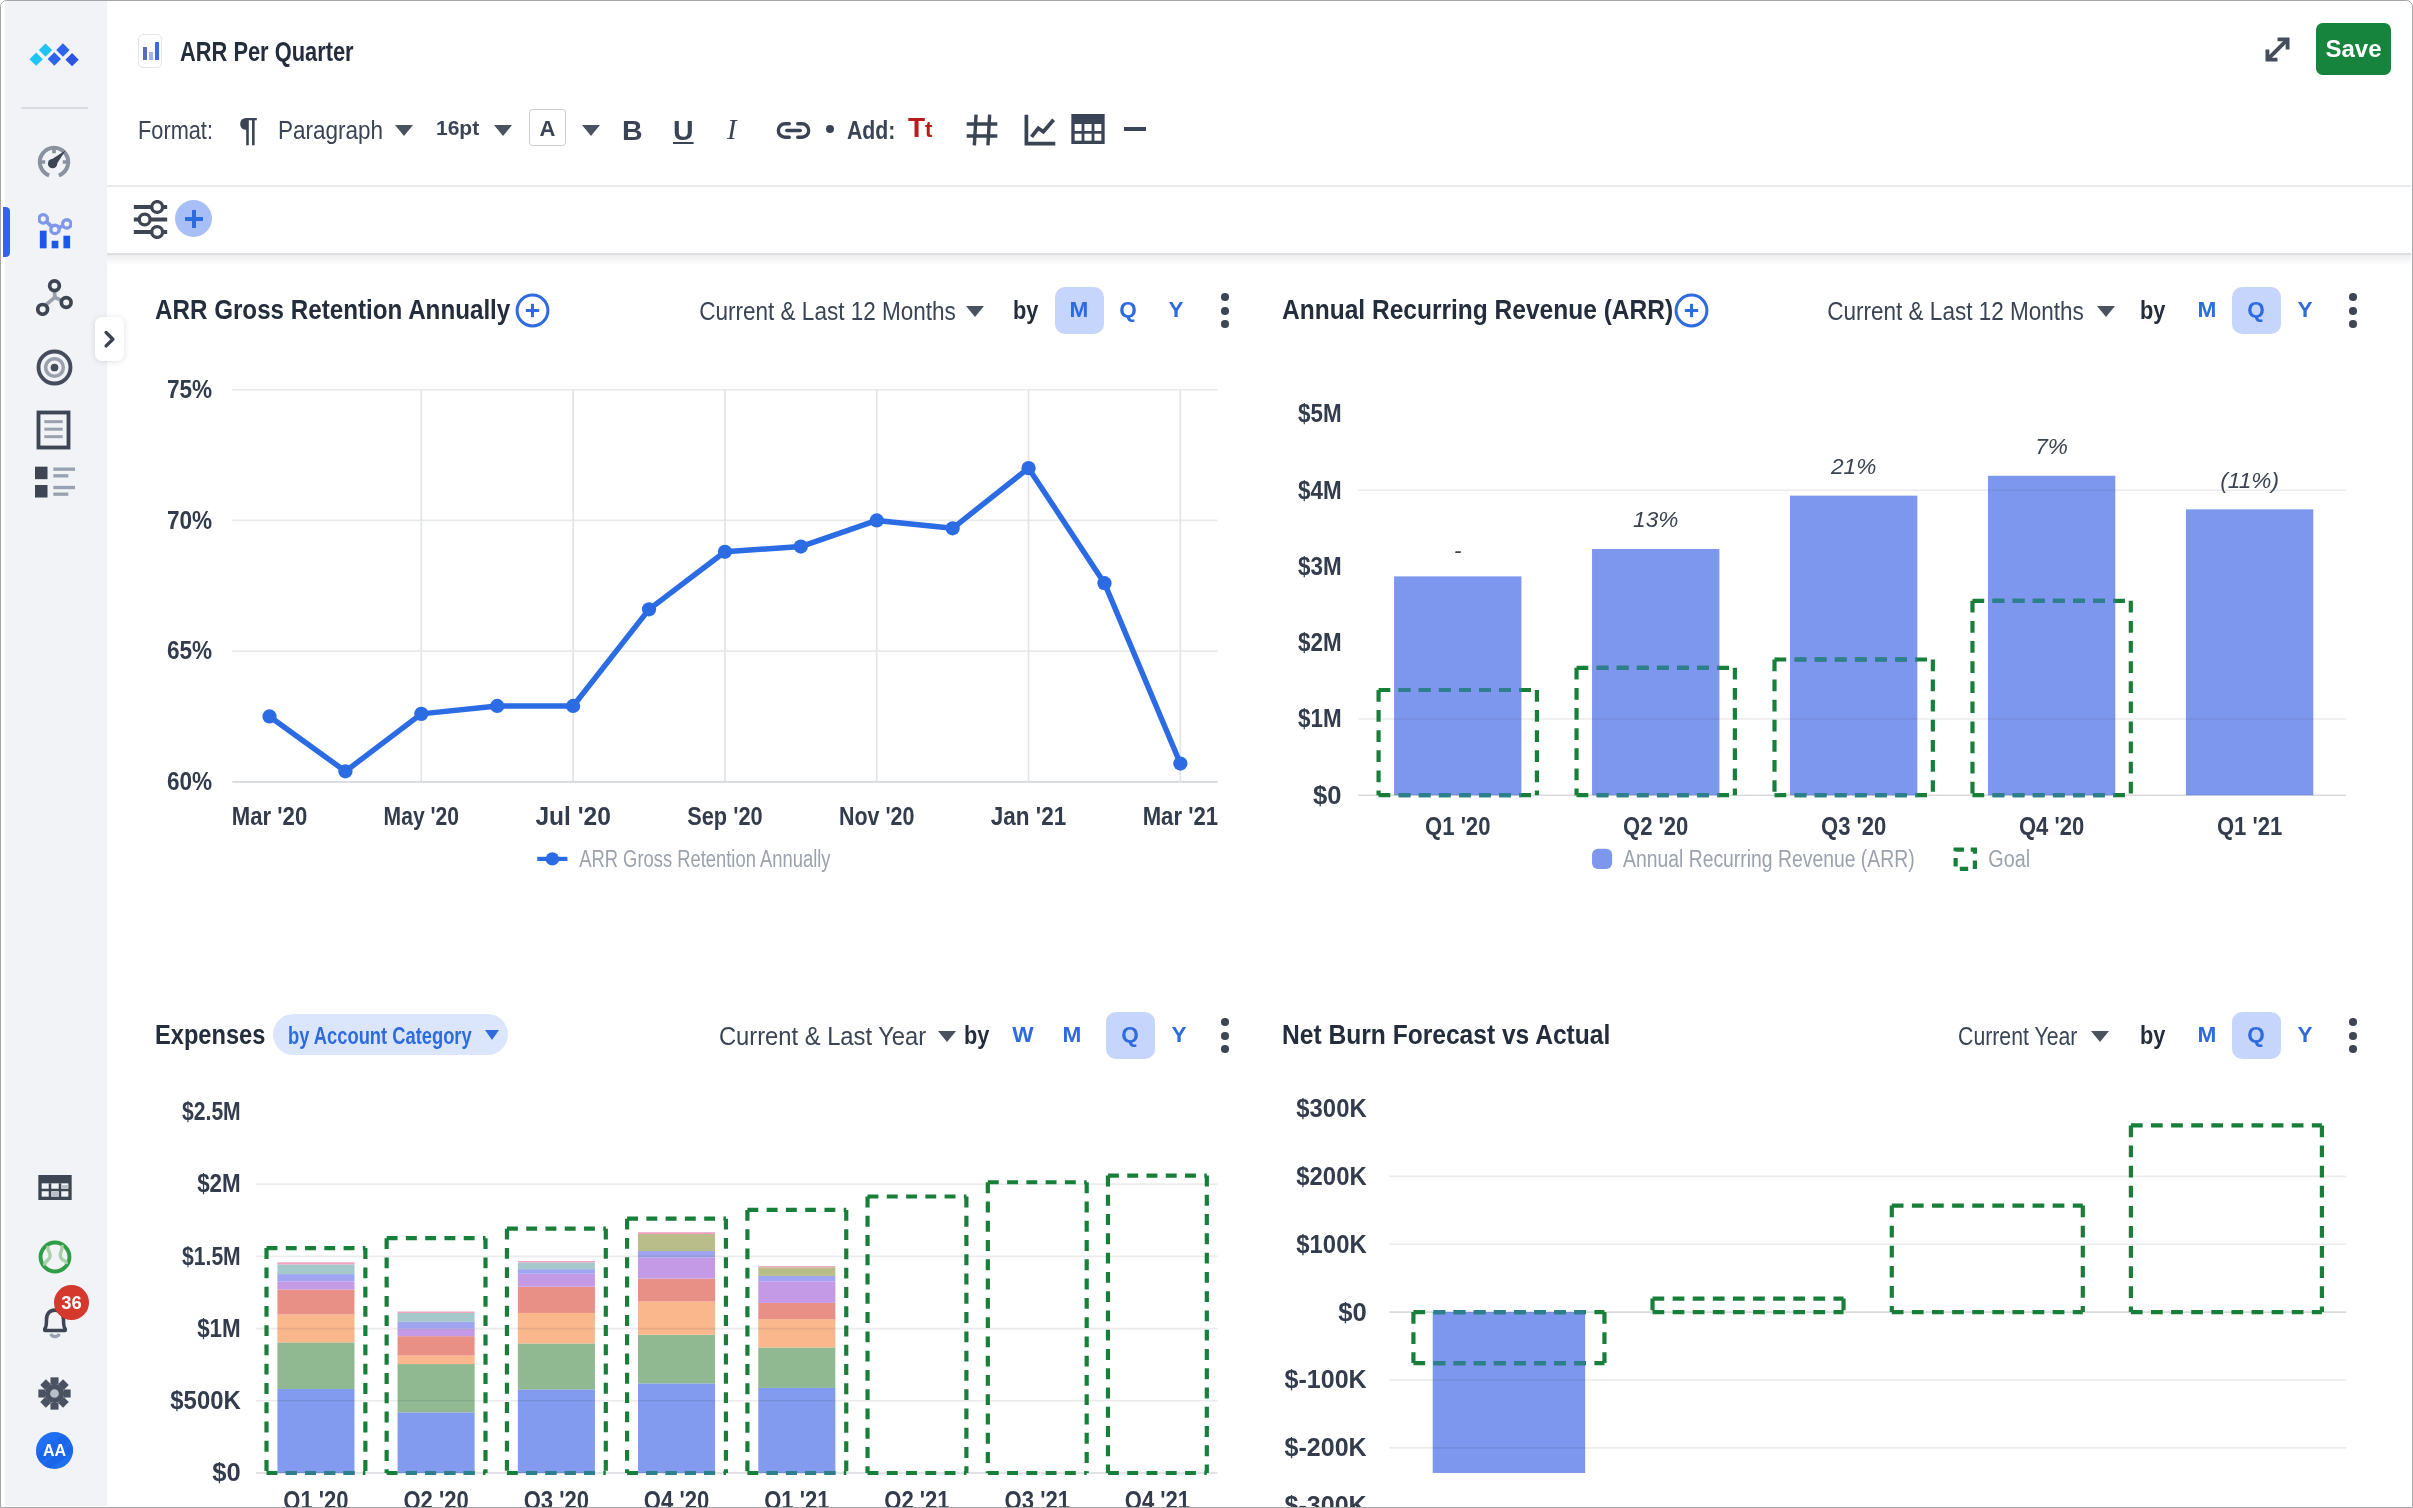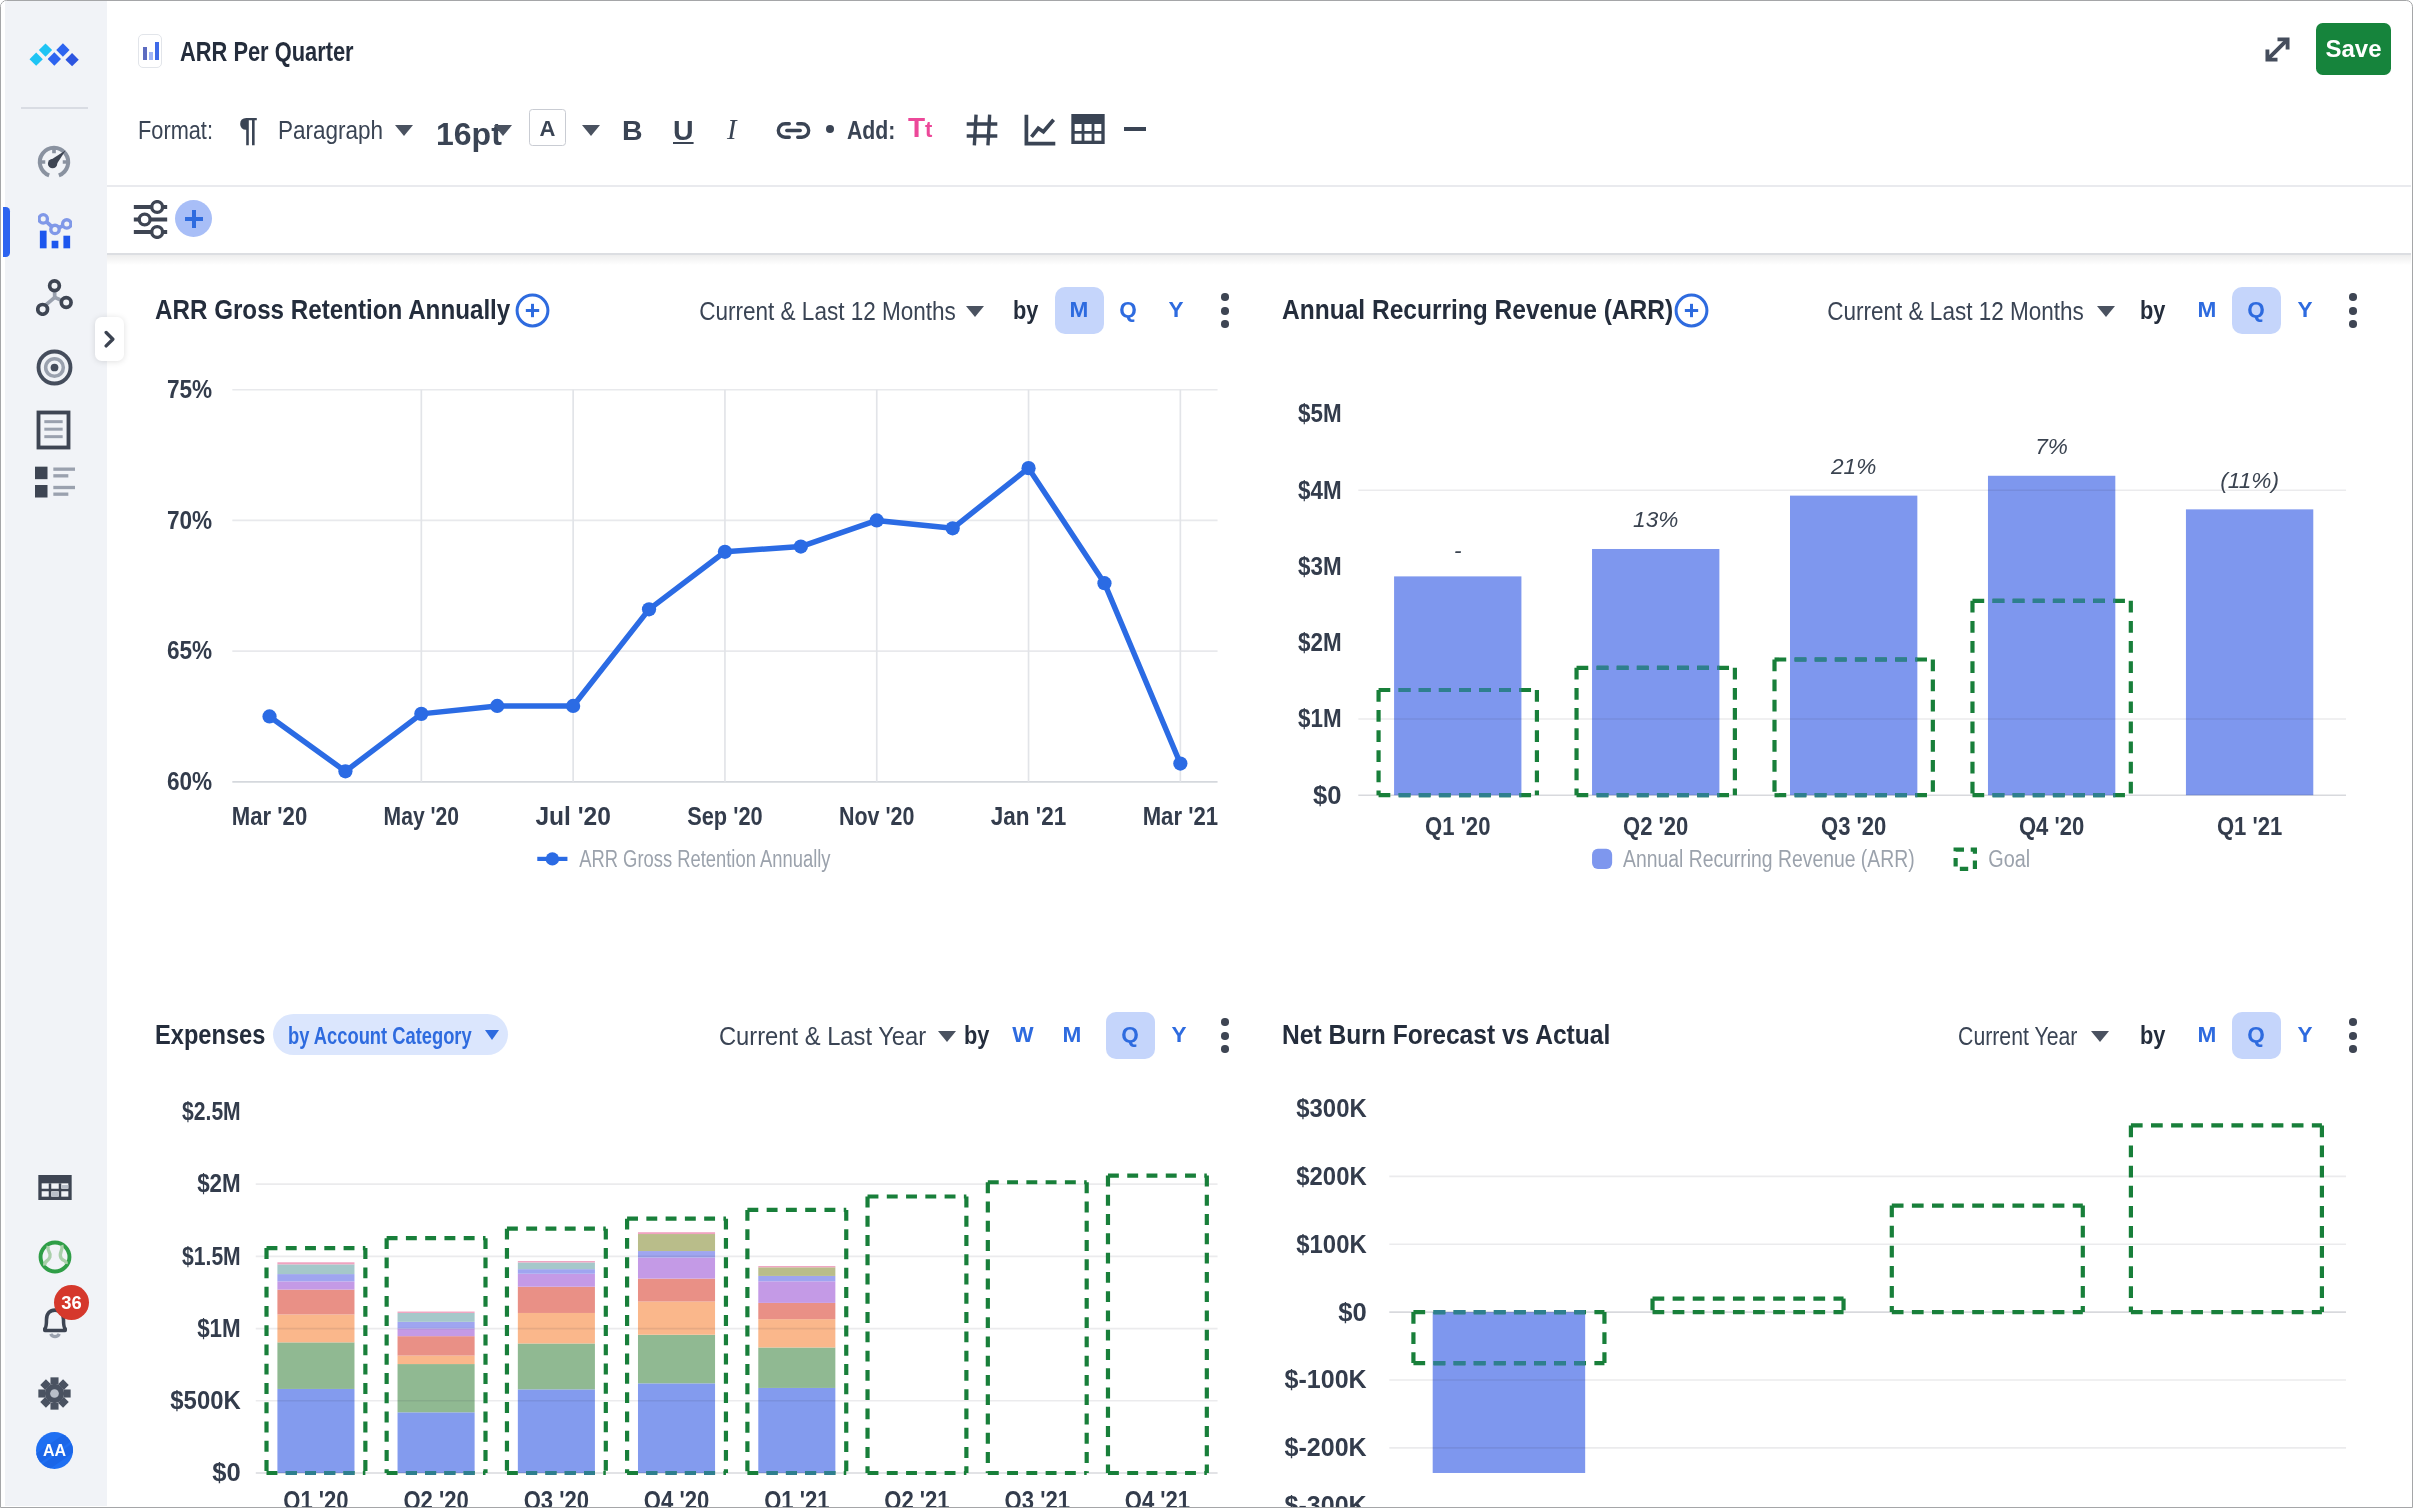--- a/index.html
+++ b/index.html
@@ -118,35 +118,35 @@
 <line x1="12" y1="32" x2="32" y2="12" stroke="#454d5c" stroke-width="4.6"></line>
 <path d="M22 10 L34 10 L34 22" fill="none" stroke="#454d5c" stroke-width="4.6"></path>
 <path d="M10 22 L10 34 L22 34" fill="none" stroke="#454d5c" stroke-width="4.6"></path>
 </svg>
 <div style="position:absolute;left:2315px;top:22px;width:75px;height:52px;border-radius:6.7px;background:#16843c;color:#fff;font-size:24px;font-weight:bold;text-align:center;line-height:52px">Save</div>
 
 <div style="position:absolute;left:137px;top:115px;font-size:25px;color:#3a4454;transform:scaleX(0.87);transform-origin:left;white-space:nowrap">Format:</div>
 <div style="position:absolute;left:238px;top:109px;font-size:34px;font-weight:bold;color:#3a4454">¶</div>
 <div style="position:absolute;left:277px;top:115px;font-size:25px;color:#3a4454;transform:scaleX(0.9);transform-origin:left;white-space:nowrap">Paragraph</div>
 <div style="position:absolute;left:394px;top:124px;width:0;height:0;border-left:9.2px solid transparent;border-right:9.2px solid transparent;border-top:11.7px solid #4a5260"></div>
-<div style="position:absolute;left:435px;top:115px;font-size:32px;font-weight:bold;color:#3a4454">16pt</div>
+<div style="position:absolute;left:435px;top:115px;font-size:21px;font-weight:bold;color:#3a4454">16pt</div>
 <div style="position:absolute;left:493px;top:124px;width:0;height:0;border-left:9.2px solid transparent;border-right:9.2px solid transparent;border-top:11.7px solid #4a5260"></div>
 <div style="position:absolute;left:528px;top:108px;width:37px;height:37px;border:1.7px solid #c9ccd3;border-radius:3.4px;text-align:center;line-height:37px;font-size:22px;font-weight:bold;color:#3a4454">A</div>
 <div style="position:absolute;left:581px;top:124px;width:0;height:0;border-left:9.2px solid transparent;border-right:9.2px solid transparent;border-top:11.7px solid #4a5260"></div>
 <div style="position:absolute;left:621px;top:113px;font-size:28.5px;font-weight:bold;color:#3a4454">B</div>
 <div style="position:absolute;left:672px;top:113px;font-size:28.5px;font-weight:bold;color:#3a4454;text-decoration:underline">U</div>
 <div style="position:absolute;left:726px;top:113px;font-size:28.5px;font-style:italic;font-family:'Liberation Serif',serif;color:#3a4454">I</div>
 <svg style="position:absolute;left:773px;top:116px" width="39" height="27" viewBox="0 0 46 32">
 <path d="M18 8 L13 8 A 8 8 0 0 0 13 24 L18 24" fill="none" stroke="#3a4454" stroke-width="4" stroke-linecap="round"></path>
 <path d="M28 8 L33 8 A 8 8 0 0 1 33 24 L28 24" fill="none" stroke="#3a4454" stroke-width="4" stroke-linecap="round"></path>
 <line x1="15" y1="16" x2="31" y2="16" stroke="#3a4454" stroke-width="4" stroke-linecap="round"></line>
 </svg>
 <div style="position:absolute;left:825px;top:124px;width:8.4px;height:8.4px;border-radius:50%;background:#3a4454"></div>
 <div style="position:absolute;left:846px;top:115px;font-size:25px;font-weight:bold;color:#3a4454;transform:scaleX(0.85);transform-origin:left;white-space:nowrap">Add:</div>
-<div style="position:absolute;left:907px;top:111px;font-size:28px;font-weight:bold;color:#ec4899">T<span style="font-size:22px">t</span></div>
+<div style="position:absolute;left:907px;top:111px;font-size:28px;font-weight:bold;color:#b91c1c">T<span style="font-size:22px">t</span></div>
 <svg style="position:absolute;left:964px;top:112px" width="34" height="34" viewBox="0 0 40 40">
 <line x1="13" y1="2" x2="11" y2="38" stroke="#3a4454" stroke-width="4"></line>
 <line x1="29" y1="2" x2="27" y2="38" stroke="#3a4454" stroke-width="4"></line>
 <line x1="2" y1="13" x2="38" y2="13" stroke="#3a4454" stroke-width="4"></line>
 <line x1="2" y1="27" x2="38" y2="27" stroke="#3a4454" stroke-width="4"></line>
 </svg>
 <svg style="position:absolute;left:1022px;top:112px" width="34" height="34" viewBox="0 0 40 40">
 <path d="M4 2 L4 36 L38 36" fill="none" stroke="#3a4454" stroke-width="4.4"></path>
 <path d="M10 28 L18 18 L24 22 L36 8" fill="none" stroke="#3a4454" stroke-width="4.4"></path>
 </svg>

